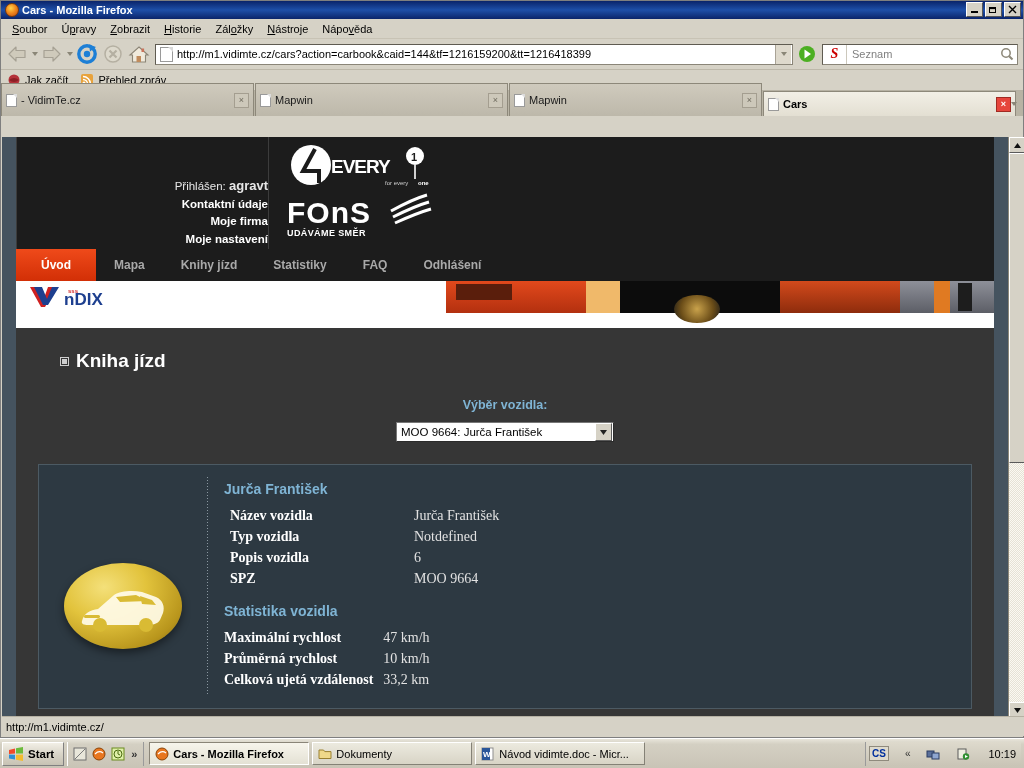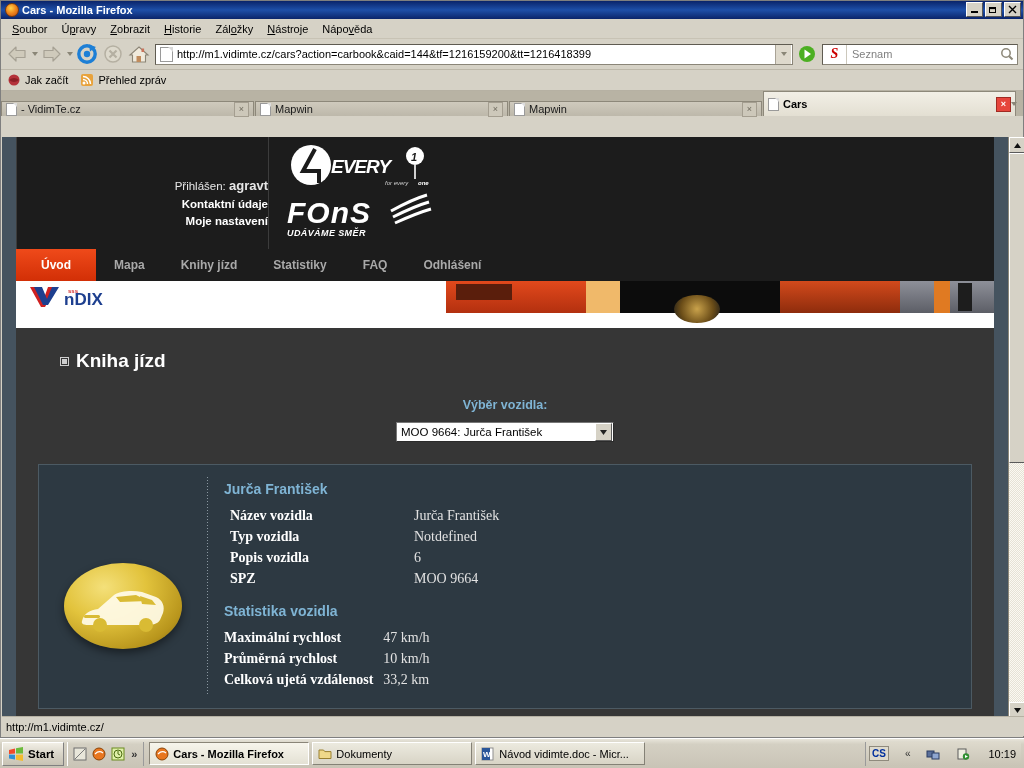--- a/index.html
+++ b/index.html
@@ -132,21 +132,21 @@
   #bookmarks .bm { display:flex; align-items:center; margin-right: 12px; cursor: default;}
   #bookmarks .bm .bmlabel { font-size: 11px; color:#000; margin-left:4px; font-family:"Liberation Sans", sans-serif;}
 
   
   #tabstrip {
     height: 25px; display: flex; align-items: flex-end;
     background: #b8b3a4; padding-left: 0;
     position: relative;
   }
   .tab {
-    height: 15px; width: 253px;
+    height: 33px; width: 253px;
     display: flex; align-items: center;
     background: linear-gradient(180deg,#cfcabd 0%, #bdb8aa 100%);
     border: 1px solid #8d887a; border-bottom: none;
     margin-right: 1px; padding: 0 4px;
     font-size: 11px; color: #1a1a1a;
     font-family: "Liberation Sans", sans-serif;
     position: relative; flex: 0 0 auto;
   }
   .tab.active {
     background: linear-gradient(180deg,#f2efe6 0%, #e3dfd2 100%);
@@ -209,21 +209,21 @@
     color: #e8e8e8; font-size: 11.5px; letter-spacing: 0.8px;
     font-family: "Liberation Sans", sans-serif; white-space: nowrap;
   }
   #user-area {
     width: 252px; border-left: 1px solid #3c3c3c; padding: 40px 0 0 14px;
     position: relative;
   }
   #user-area .uline { font-size: 11.5px; color:#e7e7e7; font-weight:bold; line-height: 17.5px; font-family:"Liberation Sans", sans-serif;text-align:right;}
   #user-area .uline .lbl { font-weight: normal; }
   #user-area .uline.link { color:#ffffff; }
-  #brand-area { flex: 1 1 auto; border-left: 1px solid #3c3c3c; position: relative; font-style: italic; }
+  #brand-area { flex: 1 1 auto; border-left: 1px solid #3c3c3c; position: relative; }
   .brand4 { position:absolute; left: 20px; top: 8px; }
   .brandfons { position:absolute; left: 18px; top: 56px; }
 
   
   #sitenav { height: 32px; background: #1c1c1c; display: flex; align-items: stretch; position: relative; }
   #sitenav .navitem {
     display: flex; align-items: center; justify-content: center;
     font-size: 12px; font-weight: bold; color: #a9a9a9;
     font-family: "Liberation Sans", sans-serif;
     padding: 0 18px; cursor: default; position: relative;
@@ -550,20 +550,21 @@
       <div id="site">
 
         <div id="siteheader">
 
           <div id="user-area">
             <div class="uline">
               <span class="lbl">Přihlášen:</span>
               <span style="font-size:13px">agravt</span>
             </div>
             <div class="uline link">Kontaktní údaje</div>
+            <div class="uline link">Moje firma</div>
             <div class="uline link">Moje nastavení</div>
           </div>
 
           <div id="brand-area">
             <svg class="brand4" width="150" height="46" viewBox="0 0 150 46">
               <circle cx="22" cy="20" r="20" fill="#ffffff"></circle>
               <path d="M26 4 L14 26 L30 26 L30 38" stroke="#1c1c1c" stroke-width="4" fill="none"></path>
               <text x="42" y="28" font-family="Liberation Sans, sans-serif" font-size="19" font-weight="bold" fill="#ffffff" letter-spacing="-1">EVERY</text>
               <circle cx="126" cy="11" r="9" fill="#ffffff"></circle>
               <text x="122" y="16" font-family="Liberation Sans, sans-serif" font-size="11" font-weight="bold" fill="#1c1c1c">1</text>

